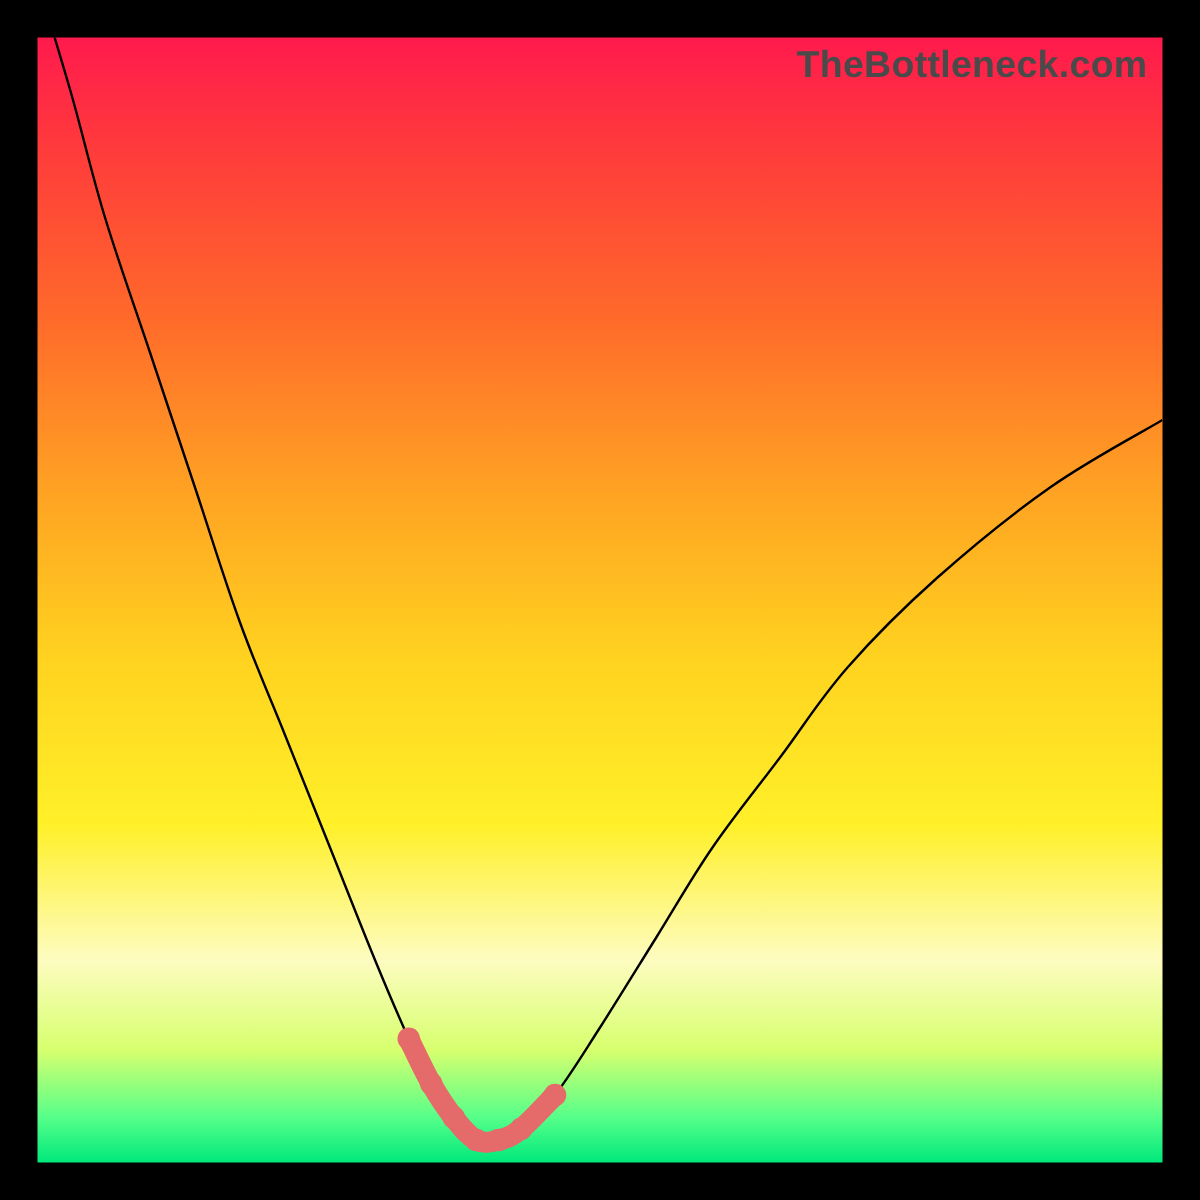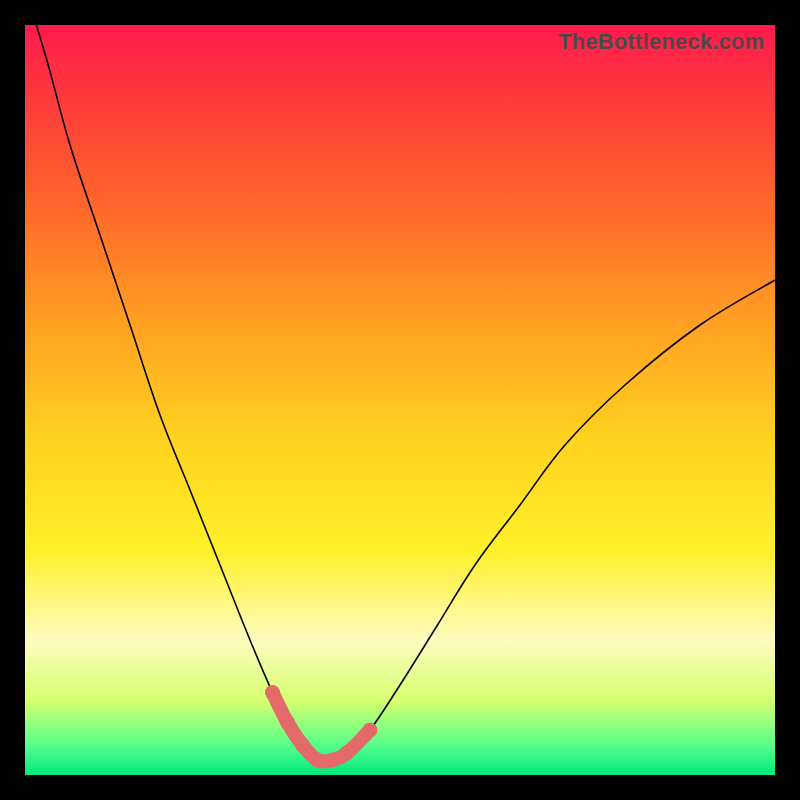--- a/index.html
+++ b/index.html
@@ -33,21 +33,21 @@
       #fdfcc0 82%,
       #d7ff6e 90%,
       #56ff8a 96%,
       #00e87b 100%);
   }
   .watermark {
     position: absolute;
     top: 4px;
     right: 10px;
     color: #4a4a4a;
-    font-size: 22px;
+    font-size: 25px;
     font-weight: 600;
     letter-spacing: 0.2px;
     user-select: none;
   }
   svg.curves {
     position: absolute;
     left: 0; top: 0;
     width: 750px;
     height: 750px;
   }

